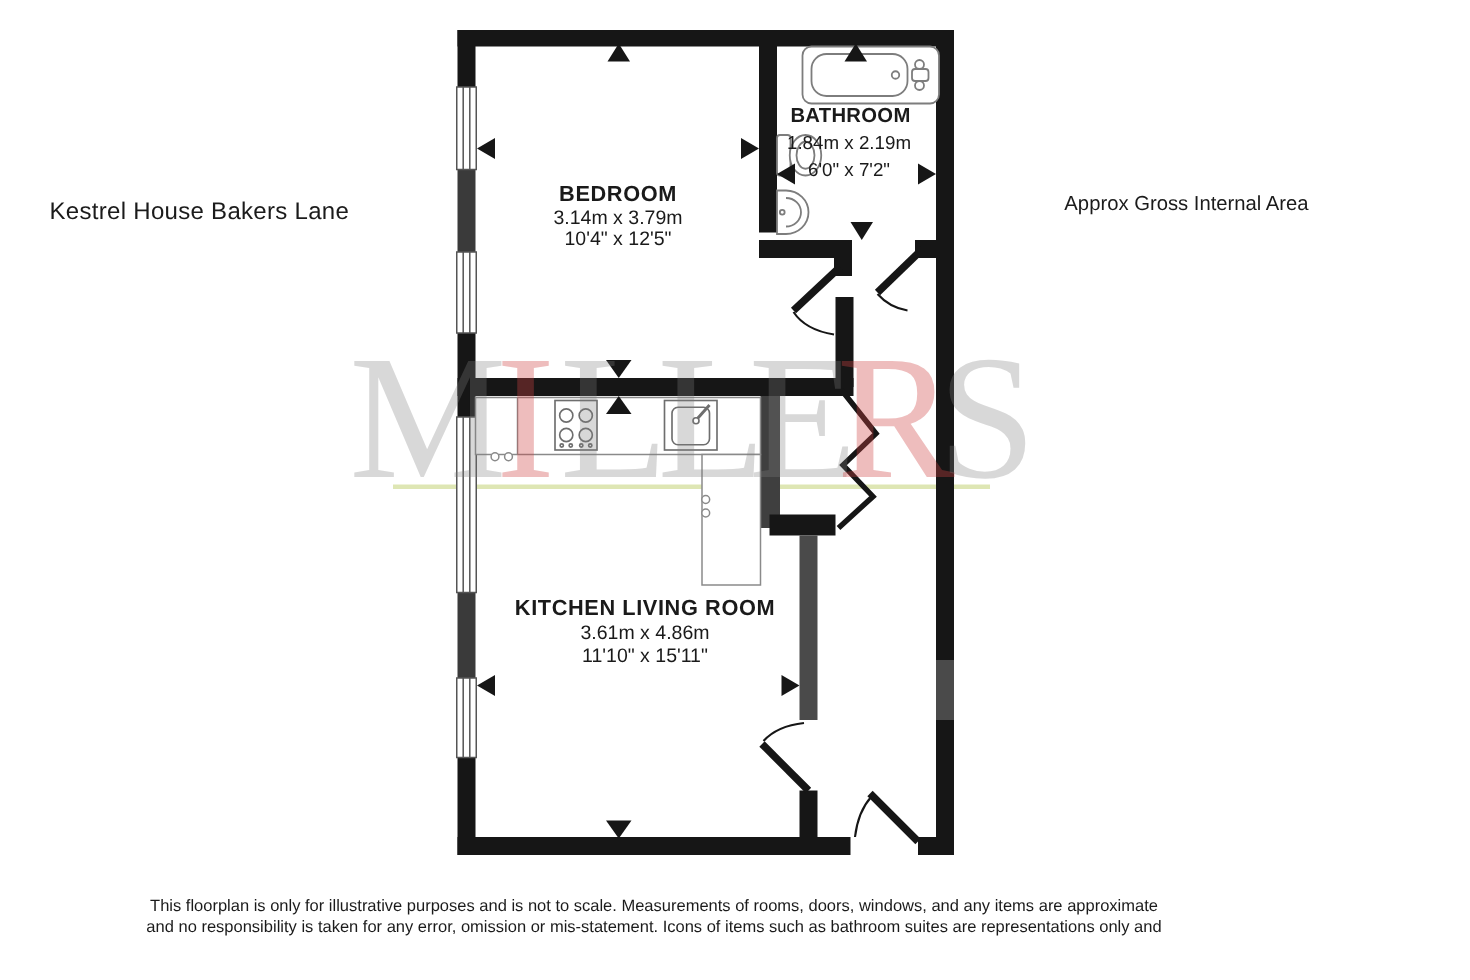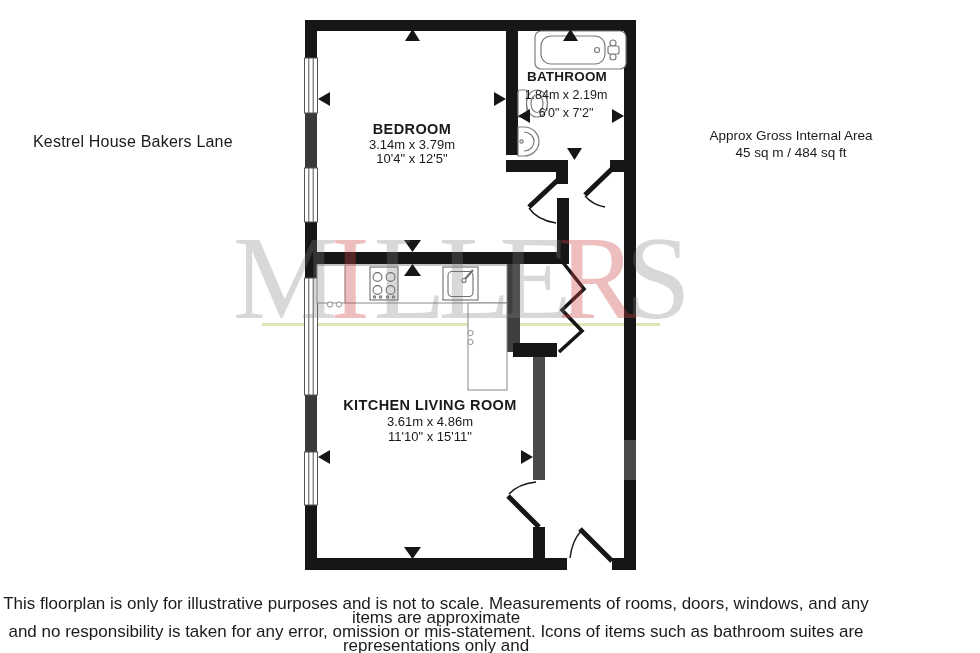--- a/index.html
+++ b/index.html
@@ -3,38 +3,37 @@
 <meta charset="utf-8">
 <style>
   html,body{margin:0;padding:0;background:#ffffff;}
   #stage{position:relative;width:980px;height:653px;background:#fff;overflow:hidden;
          font-family:"Liberation Sans",sans-serif;color:#1a1a1a;}
   #plan-svg{position:absolute;left:0;top:0;}
   .property-title{position:absolute;left:33px;top:133px;font-size:16px;letter-spacing:.2px;color:#1b1b1b;}
   .area-block{position:absolute;left:666px;top:128px;width:250px;text-align:center;
               font-weight:normal;font-size:13.5px;line-height:16.5px;color:#1b1b1b;}
   .disclaimer{position:absolute;left:0;top:597px;width:872px;text-align:center;
-              font-size:17px;line-height:14px;color:#1b1b1b;}
+              font-size:11px;line-height:14px;color:#1b1b1b;}
   .room-title{font-weight:bold;font-size:14.5px;letter-spacing:.4px;}
   .room-dim{font-size:13px;}
   .bath-title{font-weight:bold;font-size:13.5px;letter-spacing:.2px;}
   .bath-dim{font-size:12.5px;}
   .wm{font-family:"Liberation Serif",serif;font-size:118px;}
   text{fill:#1a1a1a;}
 </style>
 </head>
 <body>
 
 <div id="stage">
 
   <div class="property-title">Kestrel House Bakers Lane</div>
 
   <div class="area-block">
     <div>Approx Gross Internal Area</div>
-    <div>45 sq m / 484 sq ft</div>
   </div>
 
   <svg id="plan-svg" width="980" height="653" viewBox="0 0 980 653">
 
     <rect x="262" y="323" width="398" height="3" fill="rgba(205,216,140,0.65)"></rect>
 
     <g fill="#161616">
 
       <rect x="305" y="20" width="331" height="11"></rect>
 

